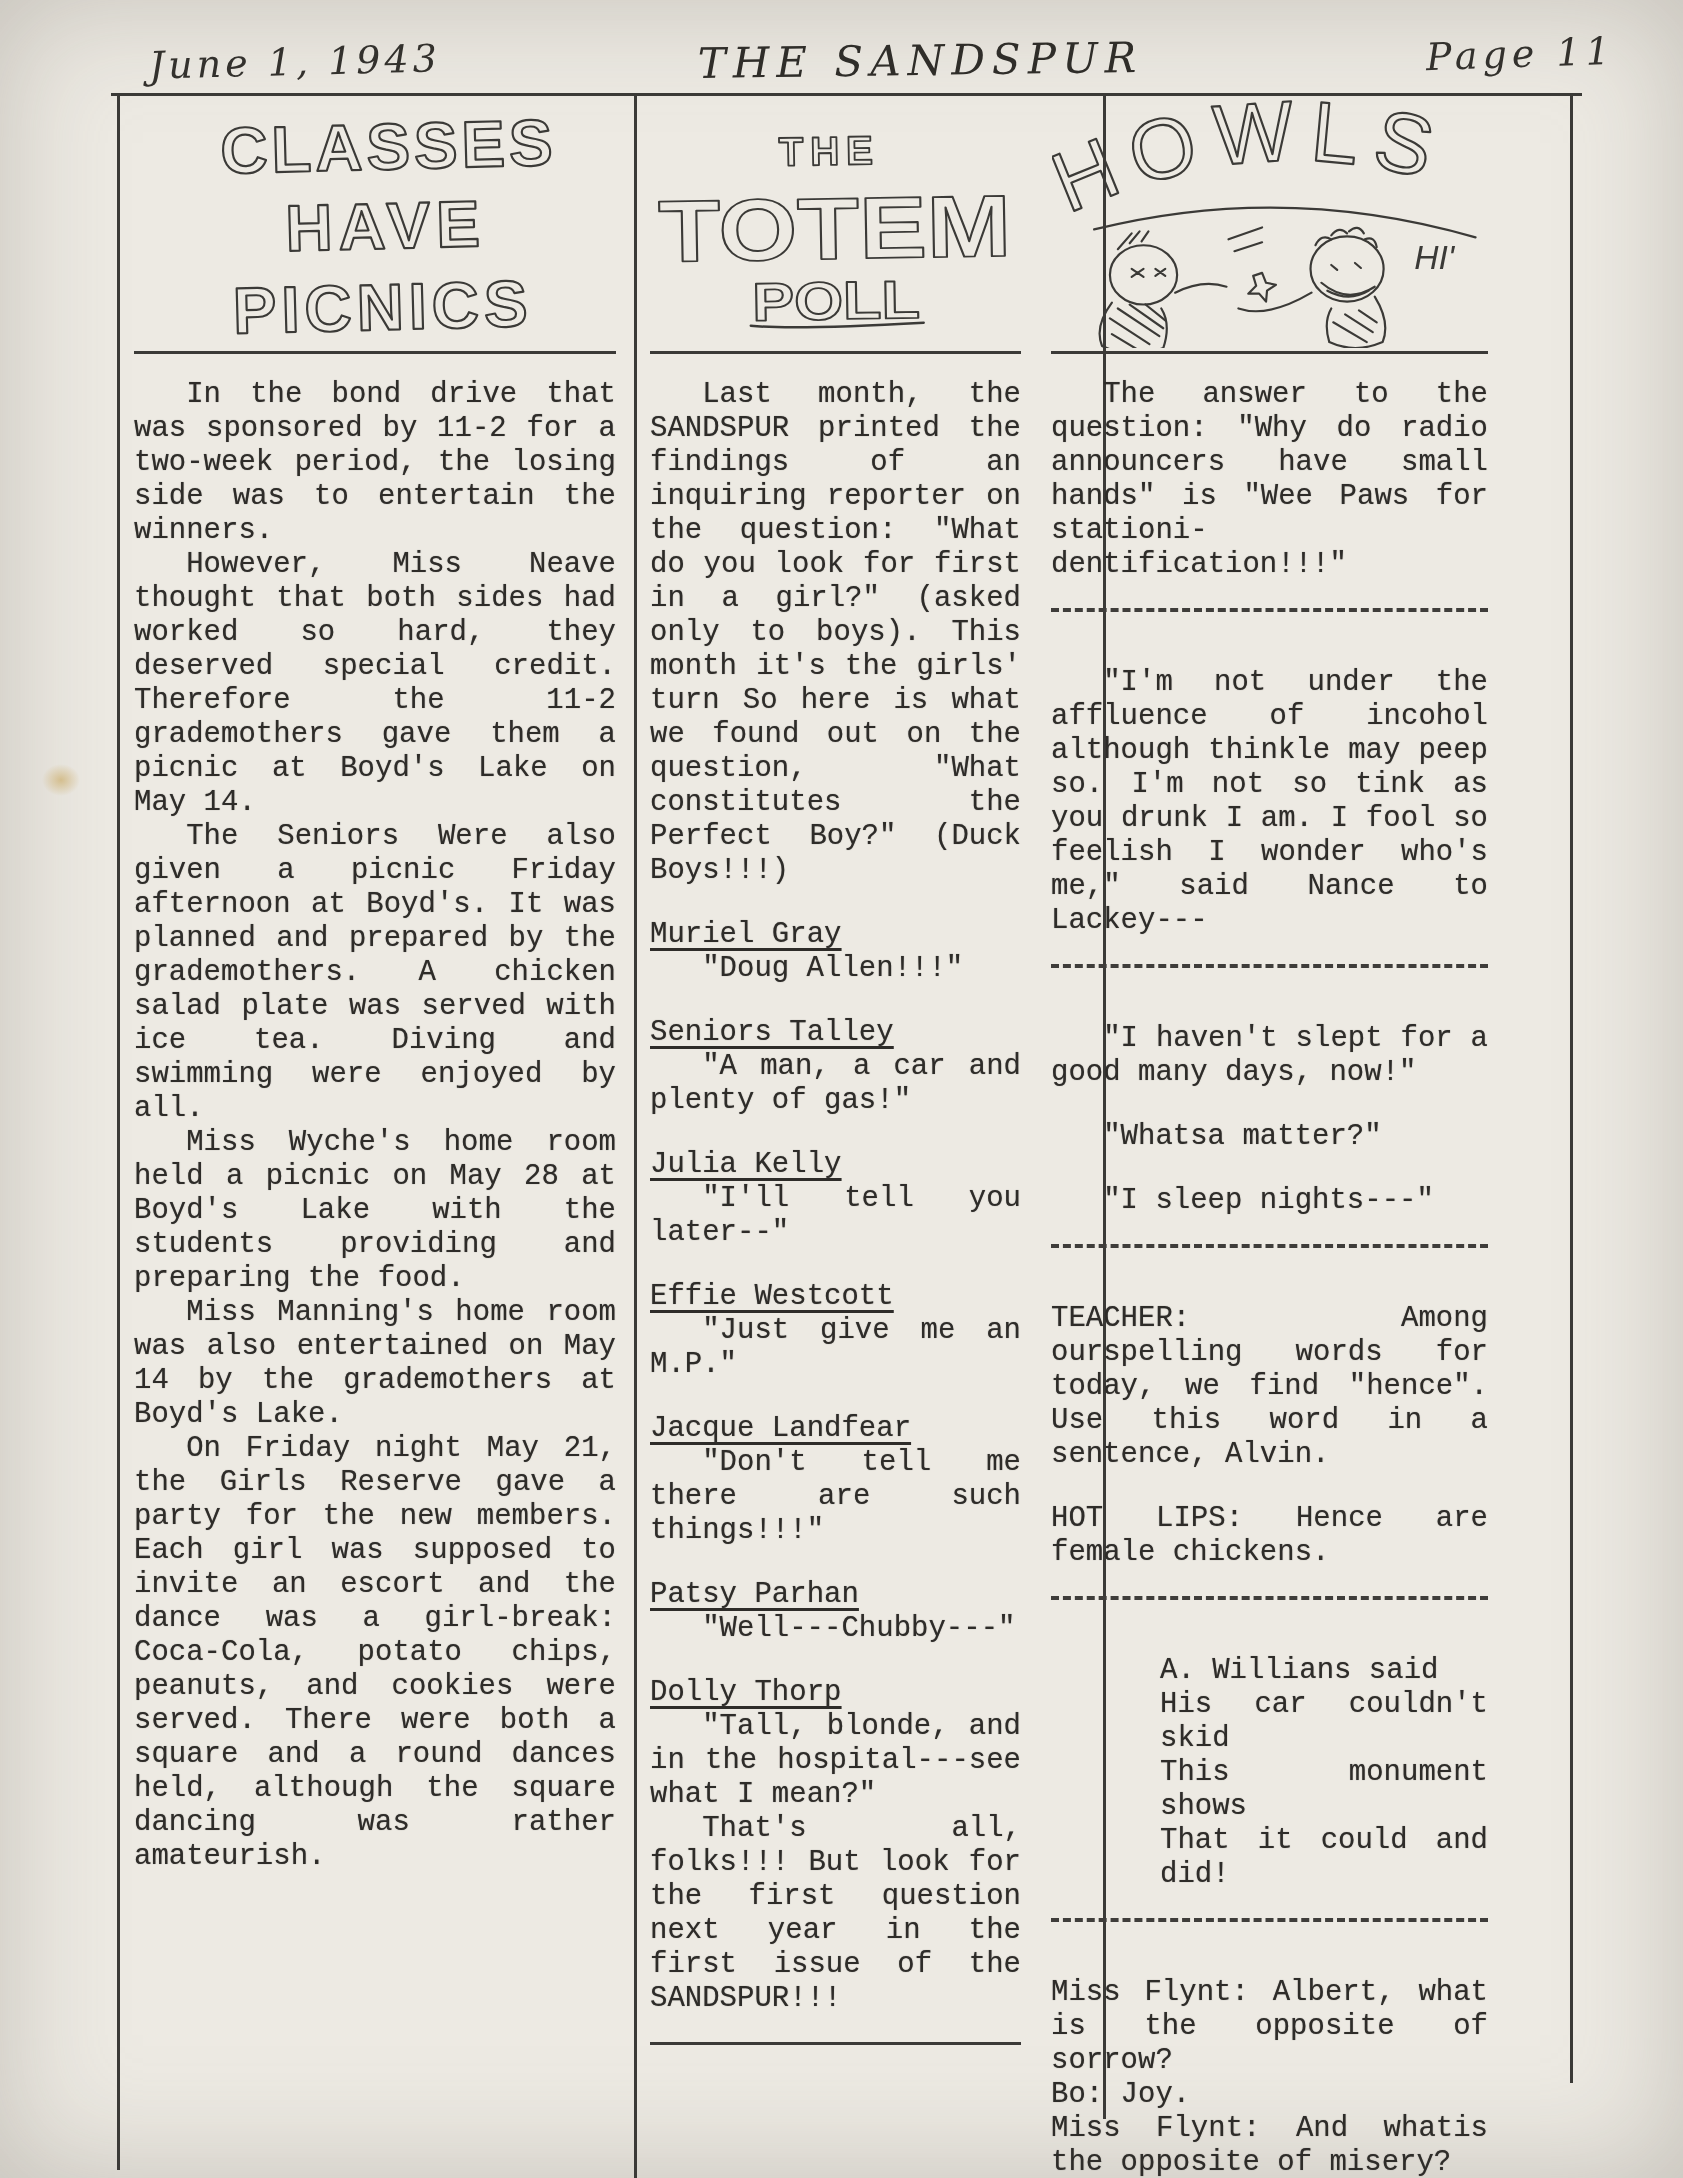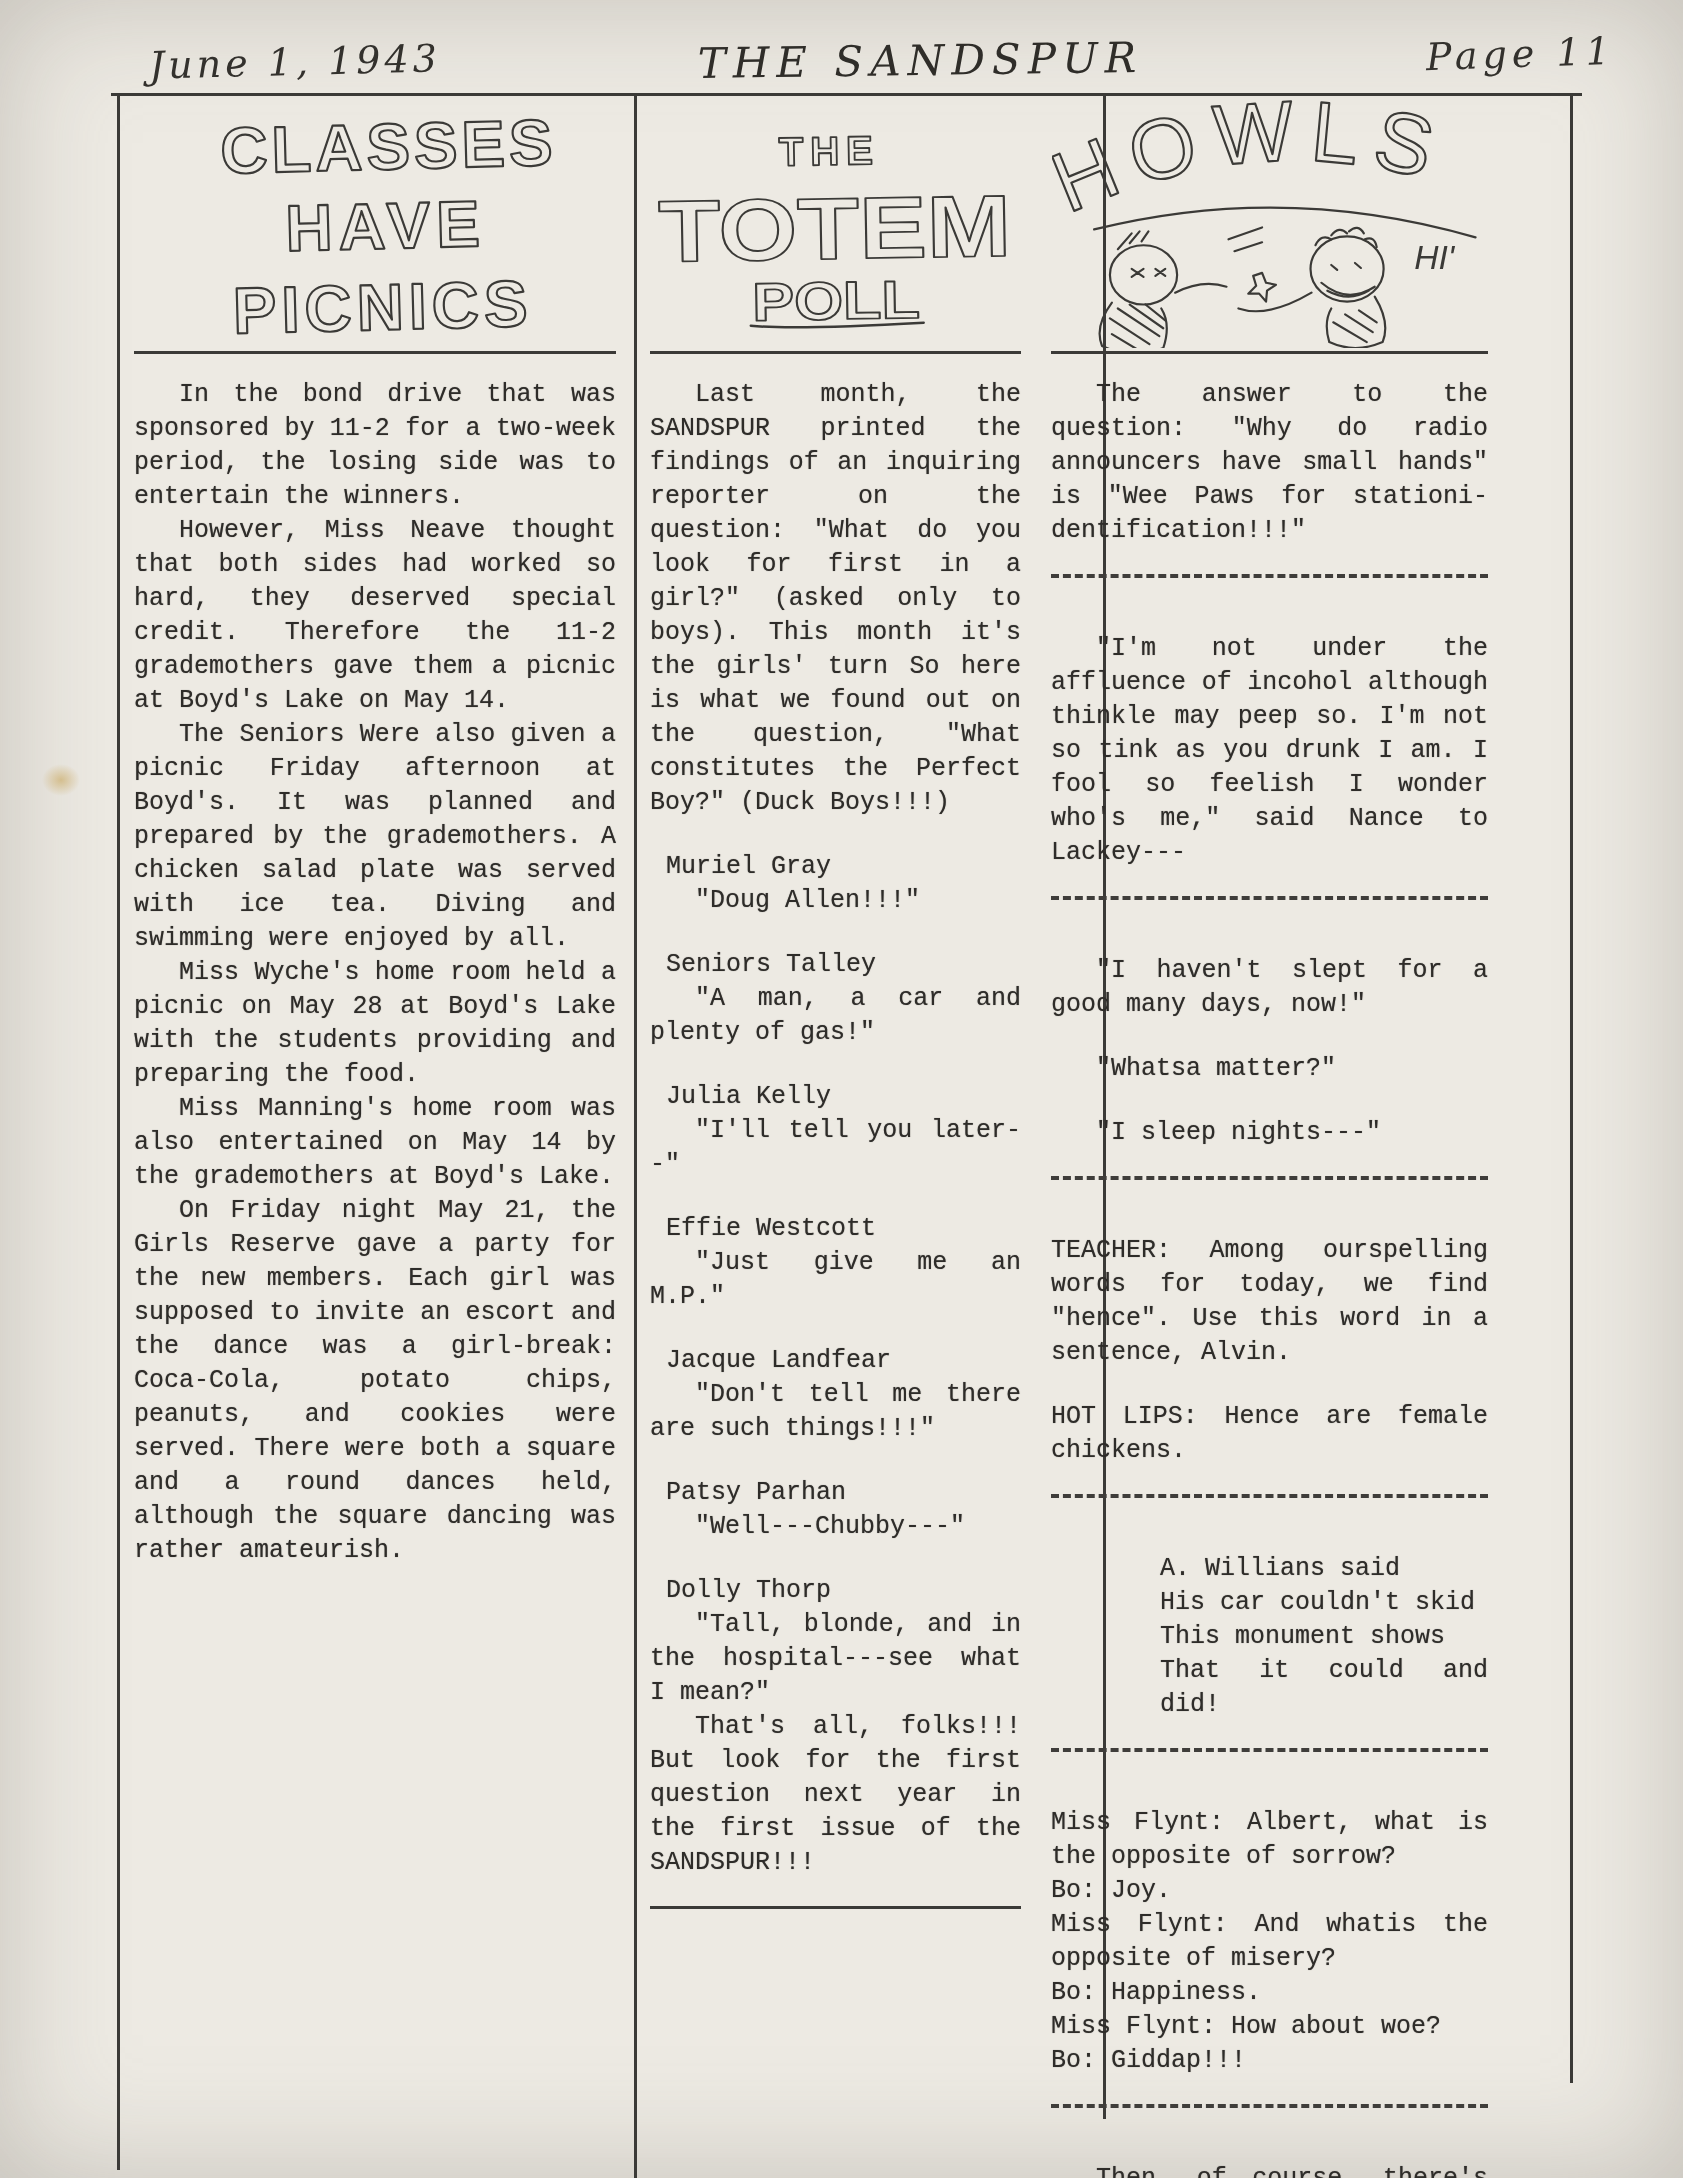--- a/index.html
+++ b/index.html
@@ -50,28 +50,28 @@
     display:flex;
   }
   .col{box-sizing:border-box;}
   .col1{width:514px;padding:0 18px 0 14px;}
   .col2{width:403px;padding:0 16px 0 16px;}
   .col3{width:467px;padding:0 16px 0 14px;}
   .col-title{
     height:255px;border-bottom:3px solid #3b3a37;
     display:flex;align-items:center;justify-content:center;overflow:hidden;
   }
-  .col-body{padding-top:24px;font-size:25px;line-height:34px;text-align:justify;
+  .col-body{padding-top:24px;font-size:29px;line-height:34px;text-align:justify;
     text-shadow:0 0 1px rgba(46,44,41,.55);}
   .col-body p{margin:0;}
   .indent{text-indent:3ch;}
   
   .entry-name{
-    display:inline-block;margin:30px 0 0 16px;
-    text-decoration-thickness:3px;text-underline-offset:6px;
+    display:inline-block;margin:30px 0 0 0;
+    text-decoration:underline;text-decoration-thickness:3px;text-underline-offset:6px;
   }
   .entry-quote{margin:28px 0 0 0;text-indent:3ch;}
   .closing{margin-top:34px;}
   .solid-rule{border-top:3px solid #3b3a37;margin-top:26px;}
   
   .dash-rule{border-top:4px dashed #3f3d3a;margin:26px 0 26px 0;}
   .gap{height:28px;}
   .poem{margin-left:109px;}
   .poem div{line-height:34px;}
   .dialog p{margin:0;}

